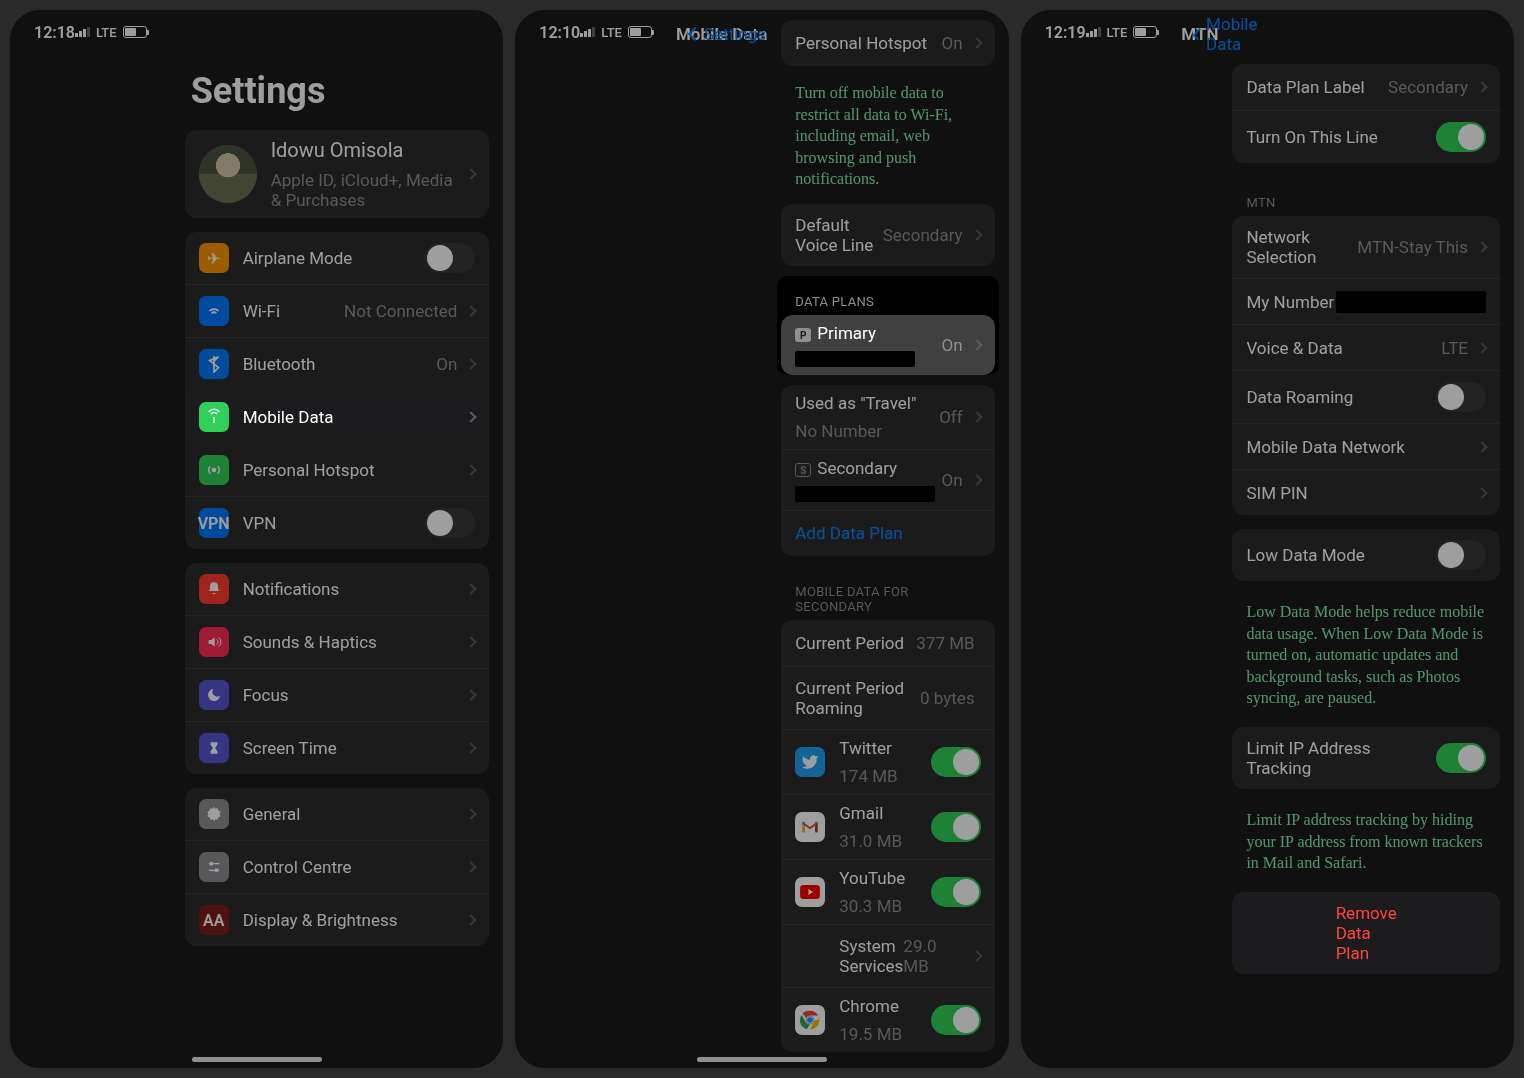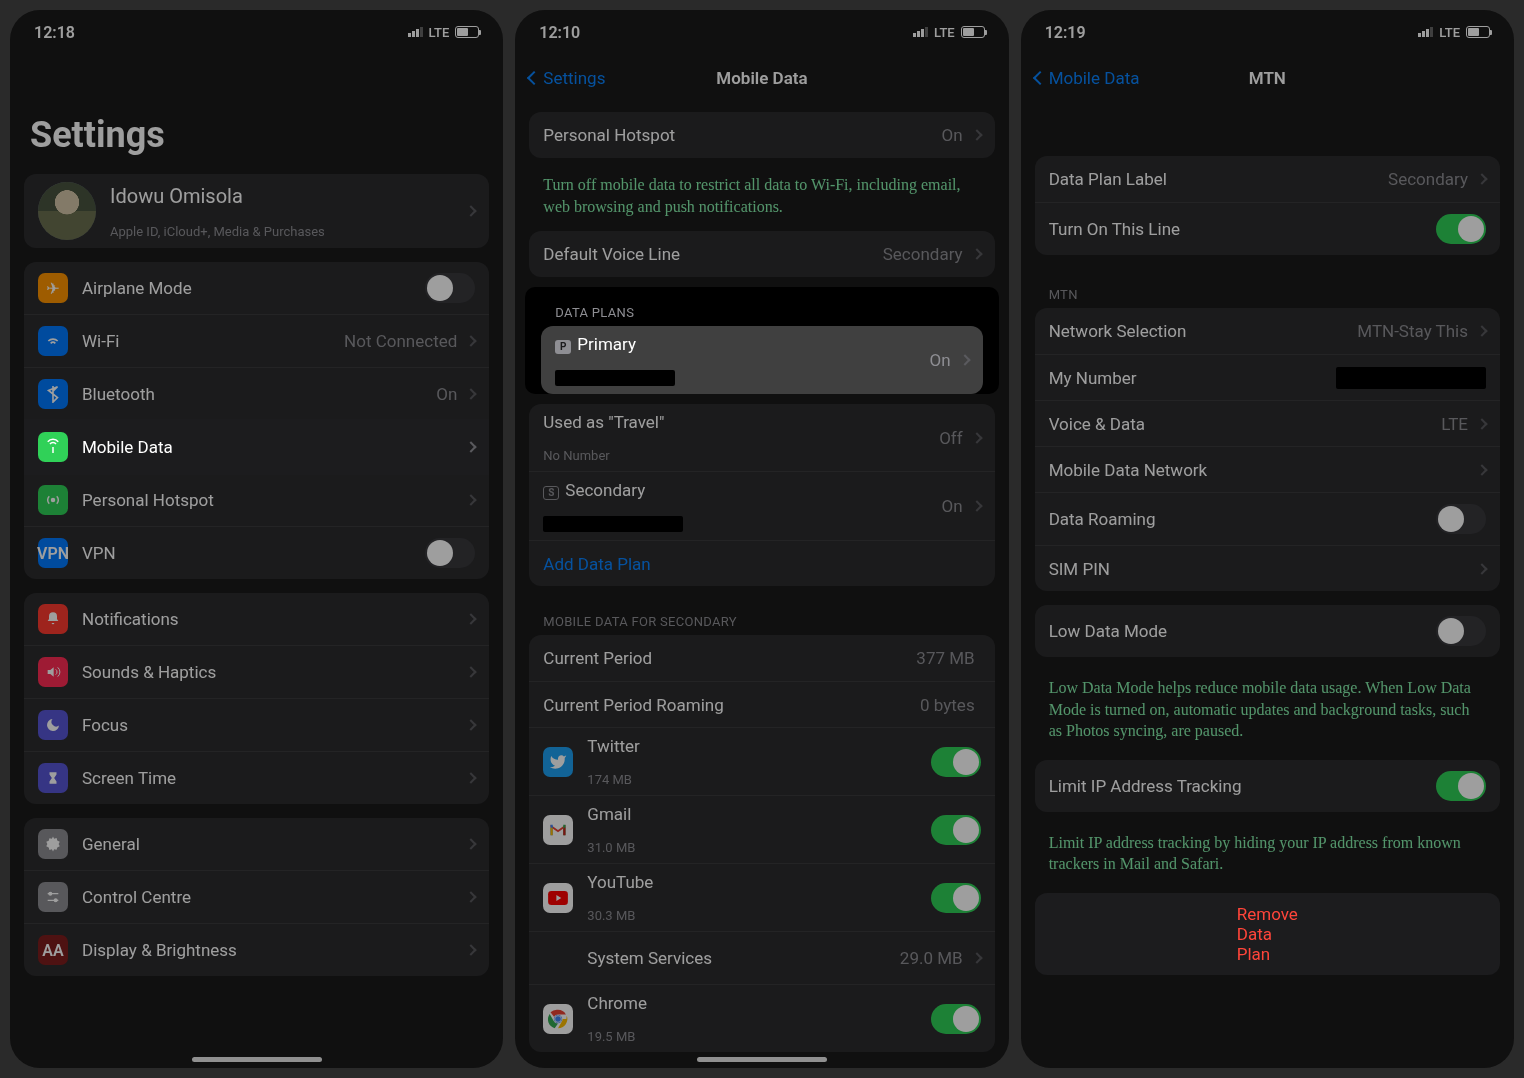--- a/index.html
+++ b/index.html
@@ -12,21 +12,21 @@
     gap: 12px;
     padding: 10px;
   }
   .phone {
     flex: 1;
     background: #1a1a1a;
     border-radius: 30px;
     overflow: hidden;
     position: relative;
     display: flex;
-    flex-direction: column;
+    flex-direction: row;
   }
   .dim-overlay {
     position: absolute;
     inset: 0;
     background: rgba(0,0,0,0.38);
     pointer-events: none;
     z-index: 50;
   }
   .statusbar {
     height: 44px;
@@ -58,22 +58,22 @@
   .navbar .nav-title { font-size:17px; font-weight:600; }
   .chev-left { display:inline-block; width:10px; height:10px; border-left:2.5px solid #0a84ff; border-bottom:2.5px solid #0a84ff; transform: rotate(45deg);}
   
   .group { background:#2c2c2e; border-radius:12px; margin: 14px 0; overflow:hidden; }
   .group.tight { margin: 10px 0;}
   .row { display:flex; align-items:center; padding: 11px 14px; min-height:46px; position:relative; }
   .row + .row { border-top: 0.5px solid #3a3a3c; }
   .row.tall { padding: 8px 14px; min-height: 58px;}
   .row .icon { width:30px; height:30px; border-radius:7px; margin-right:14px; display:flex; align-items:center; justify-content:center; font-size:16px; flex-shrink:0;}
   .row .label { color:#fff; font-size:17px; flex:1; }
-  .row .sublabel { color:#8e8e93; font-size:13px; }
-  .row .stack { flex:1; display:flex; flex-direction:column; gap:16px;}
+  .row .sublabel { color:#8e8e93; font-size:17px; }
+  .row .stack { flex:1; display:flex; flex-direction:column; gap:8px;}
   .row .value { color:#8e8e93; font-size:17px; margin-right:6px;}
   .row .chev { width:8px; height:8px; border-right:2px solid #5a5a5e; border-top:2px solid #5a5a5e; transform:rotate(45deg); flex-shrink:0; margin-left:4px;}
   .row.link .label { color:#0a84ff; }
   .row.destructive { justify-content:center; }
   .row.destructive .label { color:#ff453a; flex:0; font-size:17px; }
   
   .section-header { color:#8e8e93; font-size:13px; text-transform:uppercase; padding: 18px 14px 6px 14px; letter-spacing:0.3px;}
   .section-footer { color:#86efac; font-size:16px; padding: 6px 14px 4px 14px; line-height:1.35;font-family:Liberation Serif, serif;}
   
   .toggle { width:50px; height:30px; border-radius:15px; background:#39393d; position:relative; flex-shrink:0;}
@@ -87,21 +87,21 @@
   .highlight-row { position: relative; z-index: 100; }
   .highlight-row::before {
     content:'';
     position:absolute;
     inset: -2px -14px;
     background: #1c1c1e;
     border-radius: 10px;
     z-index: -1;
   }
   .phone1 .highlight-row::before { inset: -2px -18px; border-radius:8px;}
-  .phone2 .highlight-group { position:relative; z-index:100; background:#000; border-radius:10px; margin-left:-4px; margin-right:-4px; padding: 0 16px;}
+  .phone2 .highlight-group { position:relative; z-index:100; background:#000; border-radius:10px; margin-left:-4px; margin-right:-4px; padding: 0 4px;}
   .phone2 .highlight-group .section-header { color:#8e8e93;}
   .phone3 .highlight-group { position:relative; z-index:100; }
   
   .app-icon { width:30px; height:30px; border-radius:7px; margin-right:14px; display:flex; align-items:center; justify-content:center; font-size:13px; font-weight:700; flex-shrink:0;}
   
   .sim-badge { display:inline-flex; align-items:center; justify-content:center; width:16px; height:14px; background:#8e8e93; border-radius:3px; font-size:10px; font-weight:700; color:#1c1c1e; margin-right:6px;}
   .sim-badge.outline { background:transparent; border:1px solid #8e8e93; color:#8e8e93;}
   
   .redact { background:#000; display:inline-block; height:16px; width:120px; border-radius:2px;}
   
@@ -500,28 +500,28 @@
       <div class="row">
         <span class="label">My Number</span>
         <span class="redact" style="width:150px;height:22px"></span>
       </div>
       <div class="row">
         <span class="label">Voice &amp; Data</span>
         <span class="value">LTE</span>
         <span class="chev"></span>
       </div>
       <div class="row">
-        <span class="label">Mobile Data Network</span>
-        <span class="chev"></span>
-      </div>
-      <div class="row">
         <span class="label">Data Roaming</span>
         <span class="toggle">
             <span class="knob"></span>
           </span>
+      </div>
+      <div class="row">
+        <span class="label">Mobile Data Network</span>
+        <span class="chev"></span>
       </div>
       <div class="row">
         <span class="label">SIM PIN</span>
         <span class="chev"></span>
       </div>
     </div>
 
     <div class="group">
       <div class="row">
         <span class="label">Low Data Mode</span>

